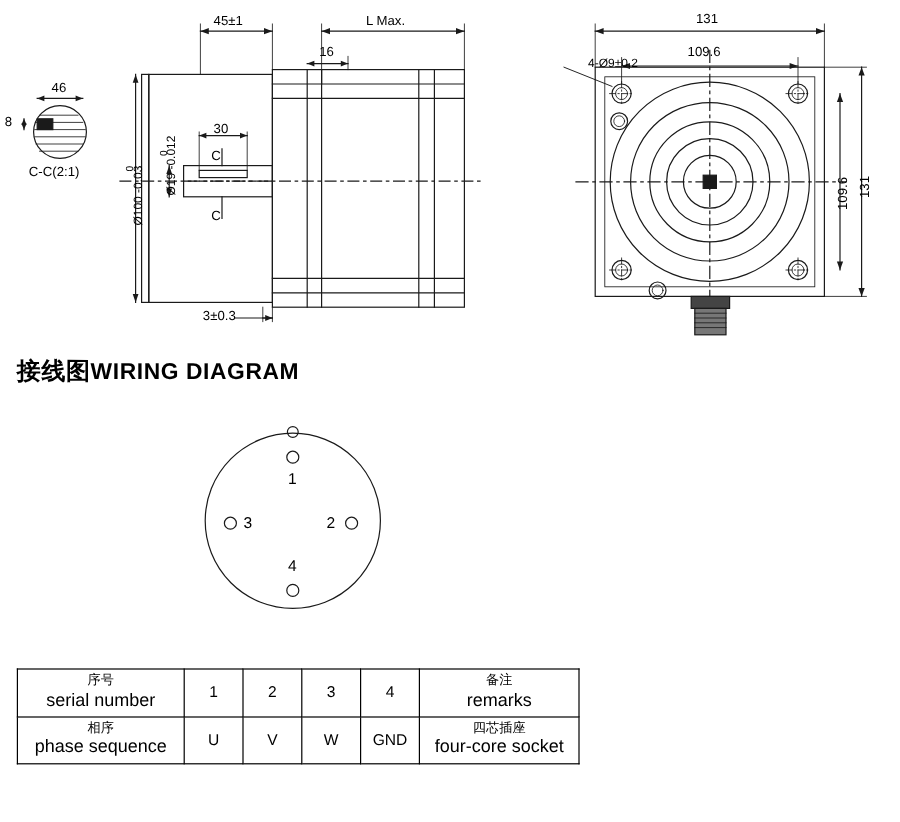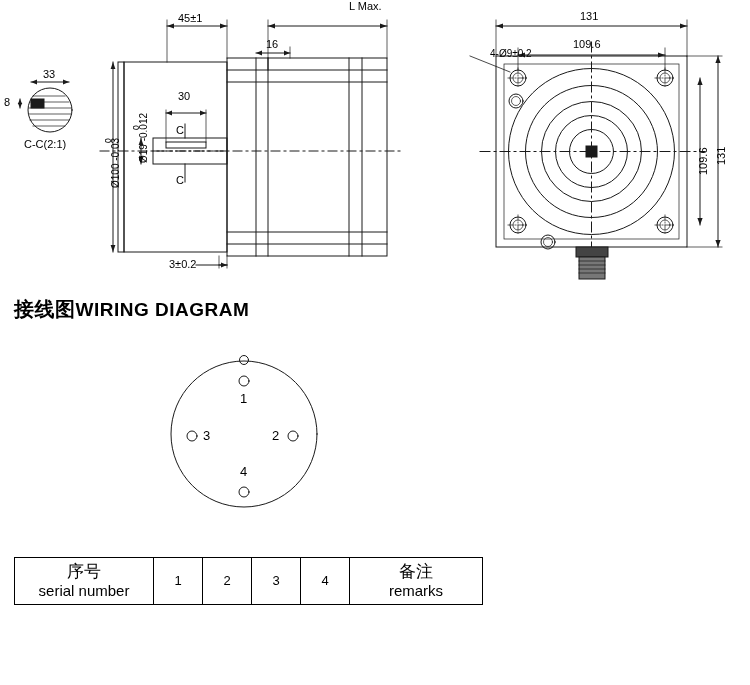--- a/index.html
+++ b/index.html
@@ -53,21 +53,21 @@
     text-align: center;
     vertical-align: middle;
     padding: 3px 2px;
     line-height: 1.25;
   }
   td.col-label { width: 134px; }
   td.col-num { width: 44px; font-size: 13px; }
   td.col-remark { width: 128px; }
   .cn-text {
     font-family: Liberation Serif, serif;
-    font-size: 17px;
+    font-size: 11px;
     display: block;
   }
   .en-text {
     font-family: "Liberation Sans", sans-serif;
     font-size: 15px;
     display: block;
   }
   .lbl {
     position: absolute;
     font-family: "Liberation Sans", sans-serif;
@@ -262,36 +262,36 @@
       <circle cx="244" cy="434" r="73"></circle>
       <circle cx="244" cy="360" r="4.5"></circle>
       <circle cx="244" cy="381" r="5"></circle>
       <circle cx="192" cy="436" r="5"></circle>
       <circle cx="293" cy="436" r="5"></circle>
       <circle cx="244" cy="492" r="5"></circle>
     </g>
   </svg>
 
   <div class="lbl" style="left:178px; top:12px;">45±1</div>
-  <div class="lbl" style="left:305px; top:0;margin-left:44px;">L Max.</div>
+  <div class="lbl" style="left:305px; top:12px;">L Max.</div>
   <div class="lbl" style="left:266px; top:38px;">16</div>
-  <div class="lbl" style="left:178px; top:90px;">30</div>
+  <div class="lbl" style="left:178px; top:102px;">30</div>
 
   <div class="lbl small rot90" style="left:138px; top:163px;">Ø19 -0.012</div>
   <div class="lbl tiny rot90" style="left:131px; top:130px;">0</div>
 
   <div class="lbl small rot90" style="left:110px; top:188px;">Ø100 -0.03</div>
   <div class="lbl tiny rot90" style="left:103px; top:143px;">0</div>
 
-  <div class="lbl" style="left:169px; top:258px;">3±0.2</div>
+  <div class="lbl" style="left:169px; top:258px;">3±0.3</div>
 
   <div class="lbl" style="left:176px; top:124px;">C</div>
   <div class="lbl" style="left:176px; top:174px;">C</div>
 
-  <div class="lbl" style="left:43px; top:68px;">33</div>
+  <div class="lbl" style="left:43px; top:68px;">46</div>
   <div class="lbl" style="left:4px; top:96px;">8</div>
   <div class="lbl" style="left:24px; top:138px;">C-C(2:1)</div>
 
   <div class="lbl" style="left:580px; top:10px;">131</div>
   <div class="lbl" style="left:573px; top:38px;">109.6</div>
   <div class="lbl small" style="left:442px; top:48px;margin-left:48px;">4-Ø9±0.2</div>
   <div class="lbl rot90" style="left:697px; top:175px;">109.6</div>
   <div class="lbl rot90" style="left:715px; top:165px;">131</div>
 
   <div class="wiring-title">
@@ -312,16 +312,30 @@
         </td>
         <td class="col-num">1</td>
         <td class="col-num">2</td>
         <td class="col-num">3</td>
         <td class="col-num">4</td>
         <td class="col-remark">
           <span class="cn-text">备注</span>
           <span class="en-text">remarks</span>
         </td>
       </tr>
+      <tr>
+        <td class="col-label">
+          <span class="cn-text">相序</span>
+          <span class="en-text">phase sequence</span>
+        </td>
+        <td class="col-num">U</td>
+        <td class="col-num">V</td>
+        <td class="col-num">W</td>
+        <td class="col-num">GND</td>
+        <td class="col-remark">
+          <span class="cn-text">四芯插座</span>
+          <span class="en-text">four-core socket</span>
+        </td>
+      </tr>
     </tbody>
   </table>
 
 </div>
 
 </body></html>

